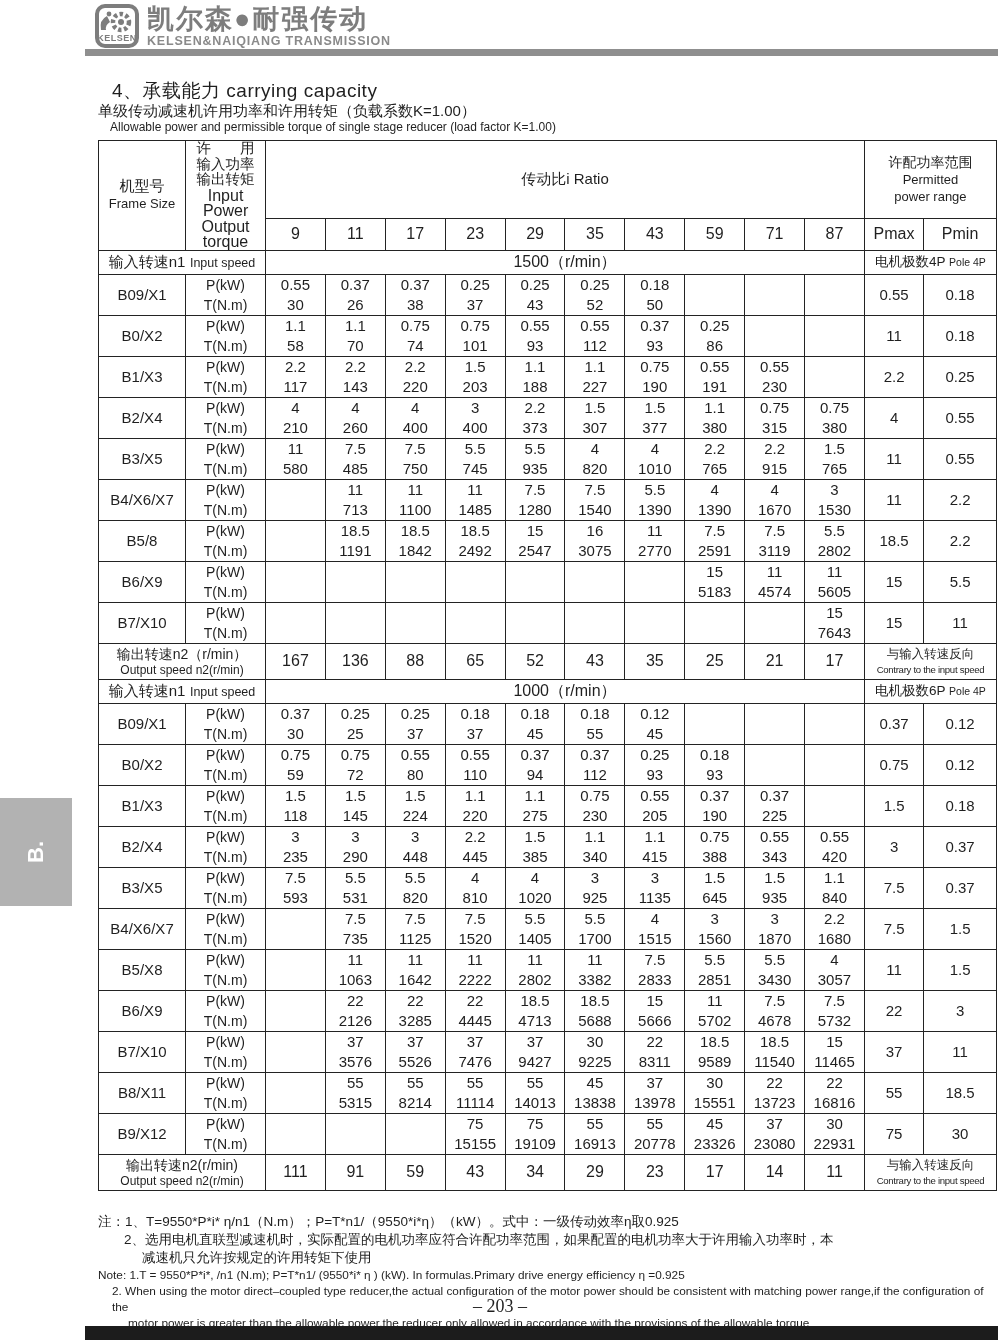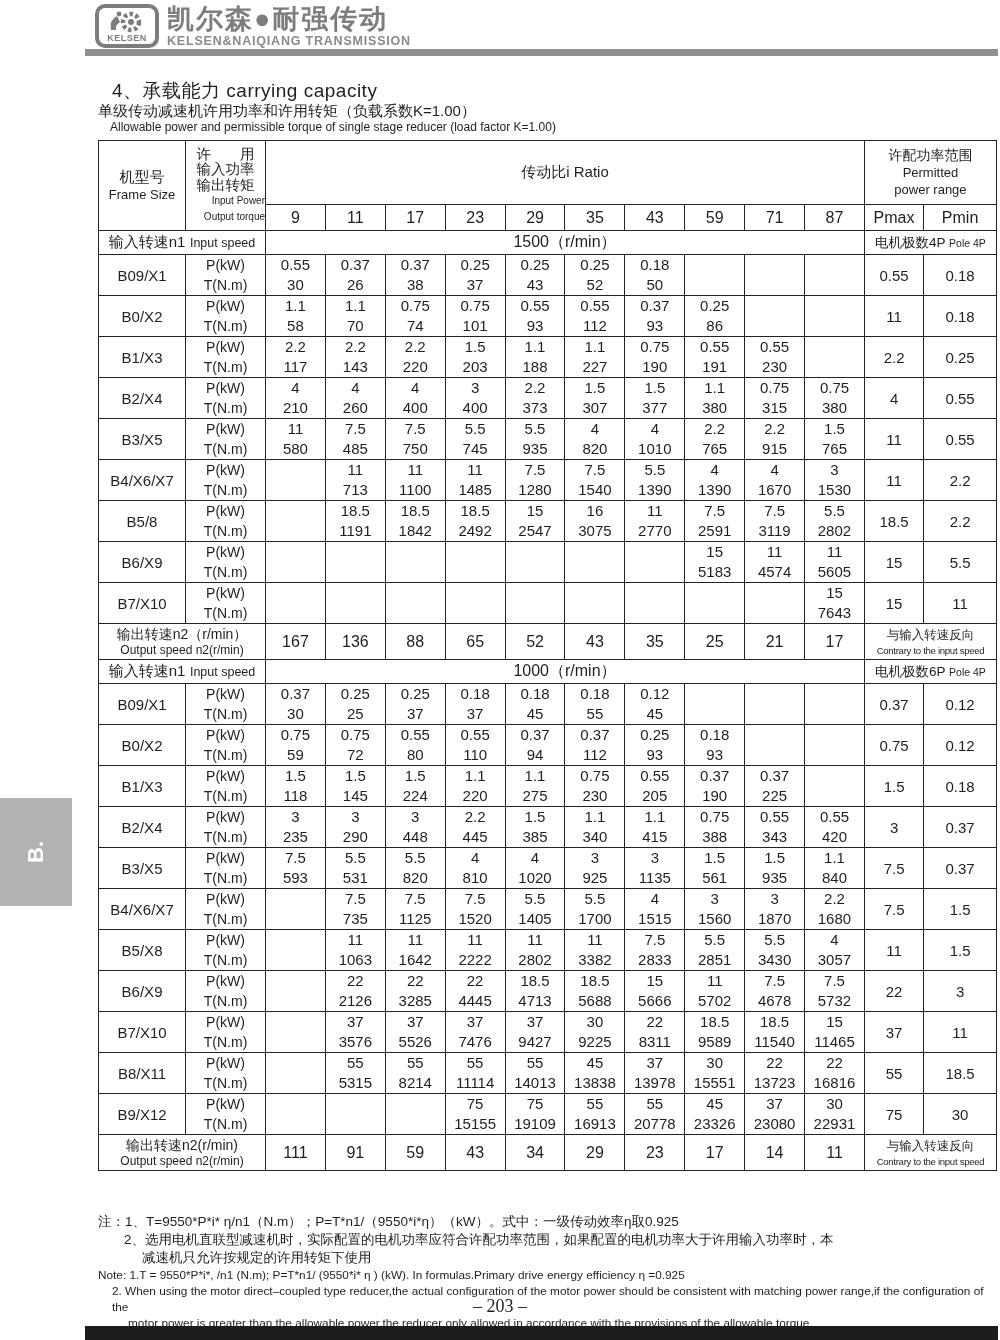--- a/index.html
+++ b/index.html
@@ -5,21 +5,21 @@
   * { margin:0; padding:0; box-sizing:border-box; }
   body {
     width:1000px; height:1340px; position:relative;
     background:#ffffff; color:#1f1f1f;
     font-family:"Liberation Sans","DejaVu Sans",sans-serif;
     overflow:hidden;
   }
   
   .brand { position:absolute; top:4px; left:95px; display:flex; align-items:flex-start; gap:8px; }
   .logo-box {
-    width:64px; height:44px; border:4px solid #7d7d7d; border-radius:10px;
+    width:44px; height:44px; border:4px solid #7d7d7d; border-radius:10px;
     display:flex; flex-direction:column; align-items:center; justify-content:space-between;
     padding:2px 0 1px 0;
   }
   .logo-badge-text { font-size:9px; font-weight:bold; color:#7d7d7d; letter-spacing:0.5px; line-height:9px; }
   .brand-text { display:flex; flex-direction:column; }
   .brand-cn { font-size:27px; font-weight:bold; color:#7d7d7d; letter-spacing:2px; line-height:30px; }
   .brand-en { font-size:12.5px; font-weight:bold; color:#8a8a8a; letter-spacing:0.8px; line-height:14px; }
   .top-rule { position:absolute; top:49px; left:85px; width:913px; height:7px; background:#8f8f8f; }
 
   
@@ -42,21 +42,21 @@
   .row-data { height:30px; }
   .row-output { height:36px; }
 
   .cn15 { font-size:15px; }
   .cn14 { font-size:14px; }
   .en13 { font-size:13px; }
   .num16 { font-size:16px; }
 
   .powerhead div { line-height:15.5px; }
   .powerhead .j { font-size:14.5px; }
-  .powerhead .e { font-size:10px;text-align:right; }
+  .powerhead .e { font-size:16px; }
   .framehead div { line-height:18px; }
   .permhead div { line-height:17px; }
 
   td.val div { line-height:20px; font-size:15px; height:20px; }
   td.ptlabel div { line-height:20px; font-size:14px; height:20px; }
   td.frame { font-size:15px; }
   td.pm { font-size:15px; }
 
   .speed-label .cn { font-size:15px; }
   .speed-label .en { font-size:12.5px; }
@@ -855,21 +855,21 @@
         <td class="val">
           <div>3</div>
           <div>925</div>
         </td>
         <td class="val">
           <div>3</div>
           <div>1135</div>
         </td>
         <td class="val">
           <div>1.5</div>
-          <div>561</div>
+          <div>645</div>
         </td>
         <td class="val">
           <div>1.5</div>
           <div>935</div>
         </td>
         <td class="val">
           <div>1.1</div>
           <div>840</div>
         </td>
         <td class="pm">7.5</td>

